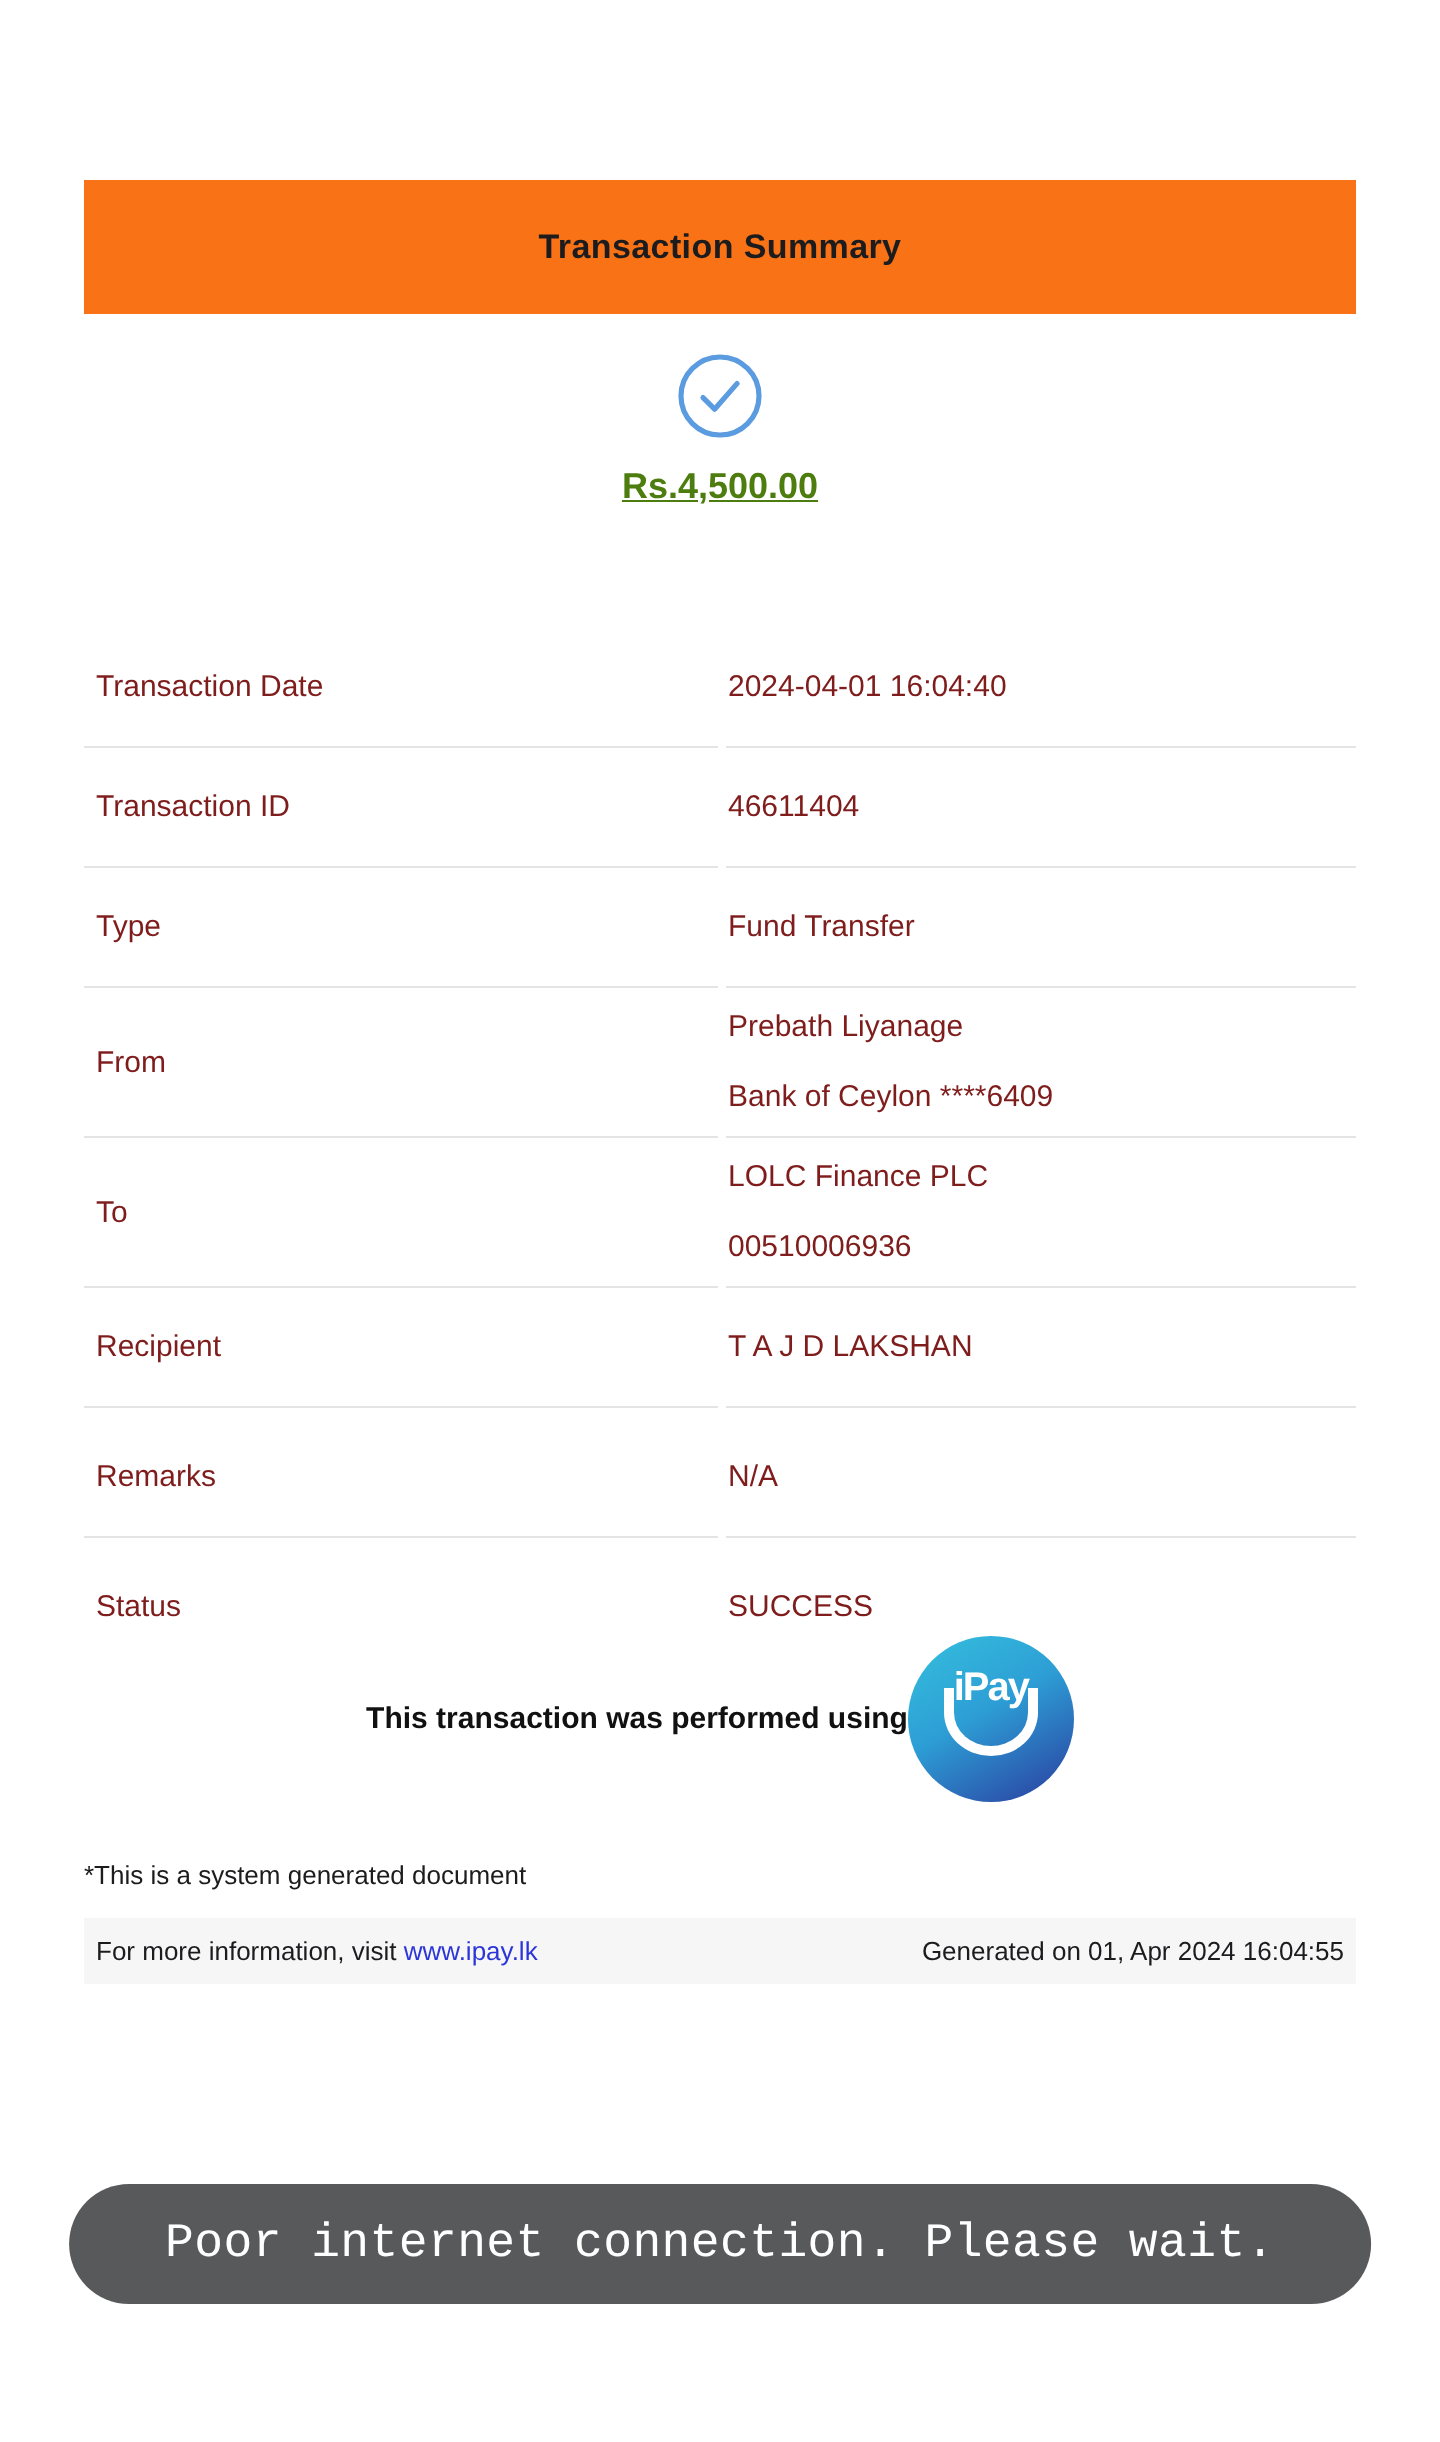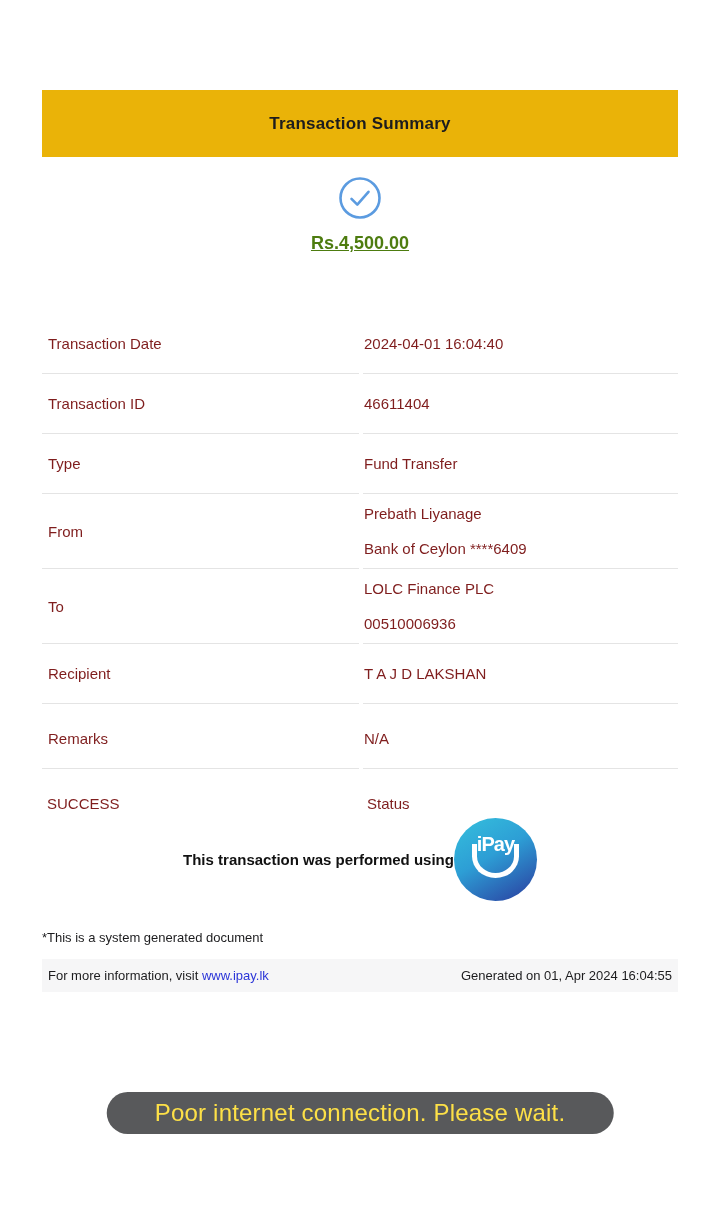--- a/index.html
+++ b/index.html
@@ -7,21 +7,21 @@
   body {
     font-family:"Liberation Sans", sans-serif;
     background:#ffffff;
     color:#212121;
     position:relative;
     overflow:hidden;
   }
   .receipt { margin:90px 42px 0 42px; }
 
   .header-bar {
-    height:67px; background:#eab308;
+    height:67px; background:#f97316;
     display:flex; align-items:center; justify-content:center;
   }
   .header-bar h1 { font-size:17px; font-weight:bold; color:#1c1c1e; letter-spacing:.2px; }
 
   .status-icon { margin-top:19px; text-align:center; height:44px; }
 
   .amount {
     margin-top:13px; text-align:center;
     font-size:18px; font-weight:bold; color:#4d7c0f;text-decoration:underline;
   }
@@ -65,24 +65,24 @@
 
   .footer-bar {
     margin-top:14px; height:33px; background:#f6f6f7;
     display:flex; align-items:center; justify-content:space-between;
     padding:0 6px; font-size:13px; color:#1c1c1e;
   }
   .footer-link { color:#2b35d8; text-decoration:none; cursor:pointer; }
 
   .toast {
     position:absolute; top:1092px; left:50%; transform:translateX(-50%);
-    height:42px; border-radius:30px; background:#58595b;
-    color:#fde047; font-size:24px; letter-spacing:.2px;
+    height:60px; border-radius:30px; background:#58595b;
+    color:#ffffff; font-size:24px; letter-spacing:.2px;
     display:flex; align-items:center; justify-content:center;
-    padding:0 48px; white-space:nowrap;
+    padding:0 48px; white-space:nowrap;font-family:Liberation Mono, monospace;
   }
 </style>
 </head>
 <body>
 
 <div class="receipt">
 
   <div class="header-bar">
     <h1>Transaction Summary</h1>
   </div>
@@ -143,24 +143,24 @@
     </div>
 
     <div class="row tall">
       <div class="cell label">Remarks</div>
       <div class="cell value">
         <div>N/A</div>
       </div>
     </div>
 
     <div class="row tall last">
+      <div class="cell label">Status</div>
       <div class="cell value">
         <div>SUCCESS</div>
       </div>
-      <div class="cell label">Status</div>
     </div>
 
   </div>
 
   <div class="branding-row">
     <span class="performed-text">This transaction was performed using</span>
     <div class="ipay-logo">
       <span class="ipay-text">iPay</span>
       <span class="ipay-smile"></span>
     </div>

